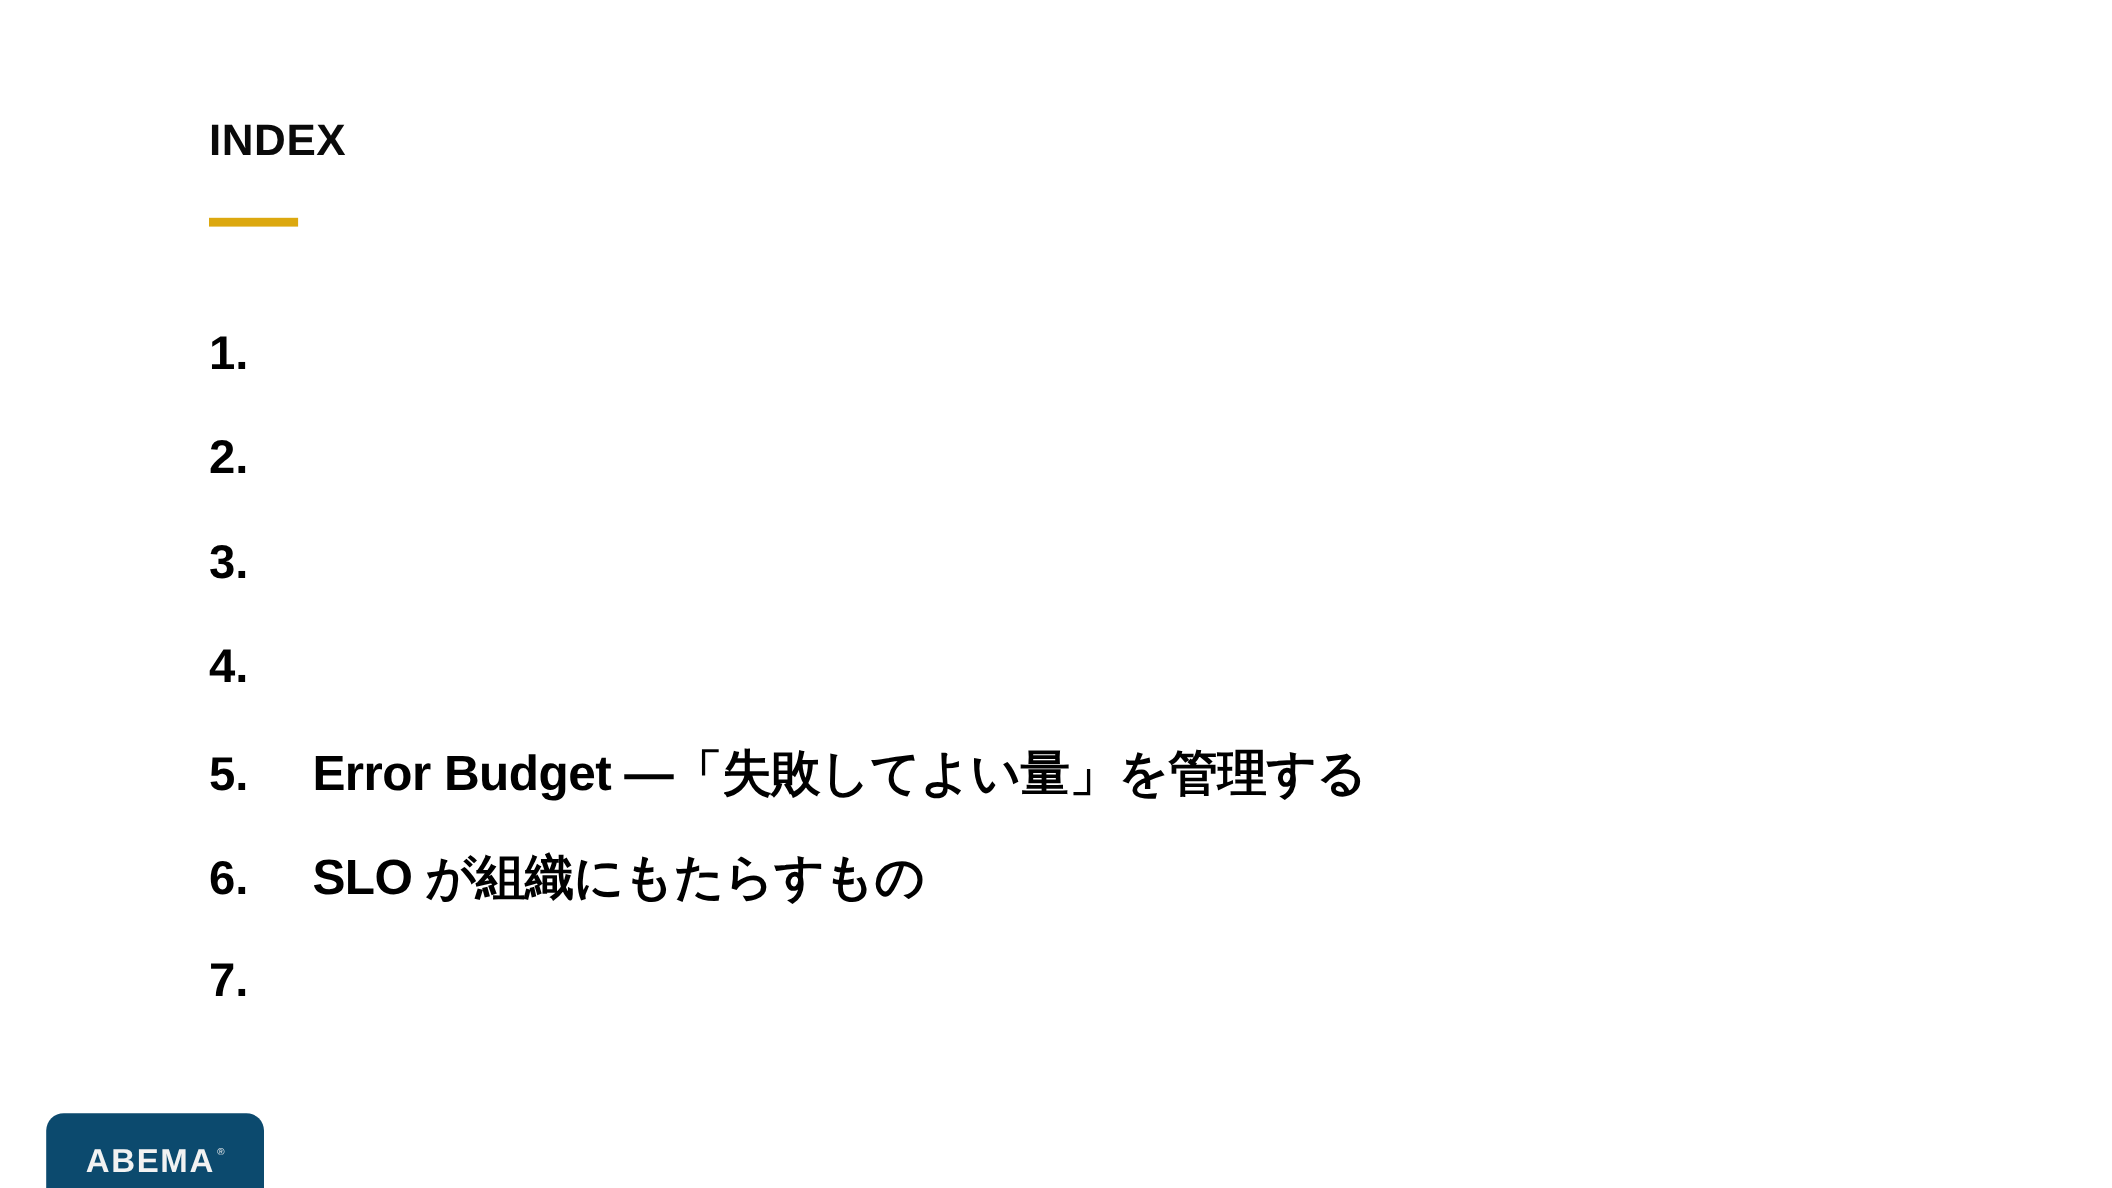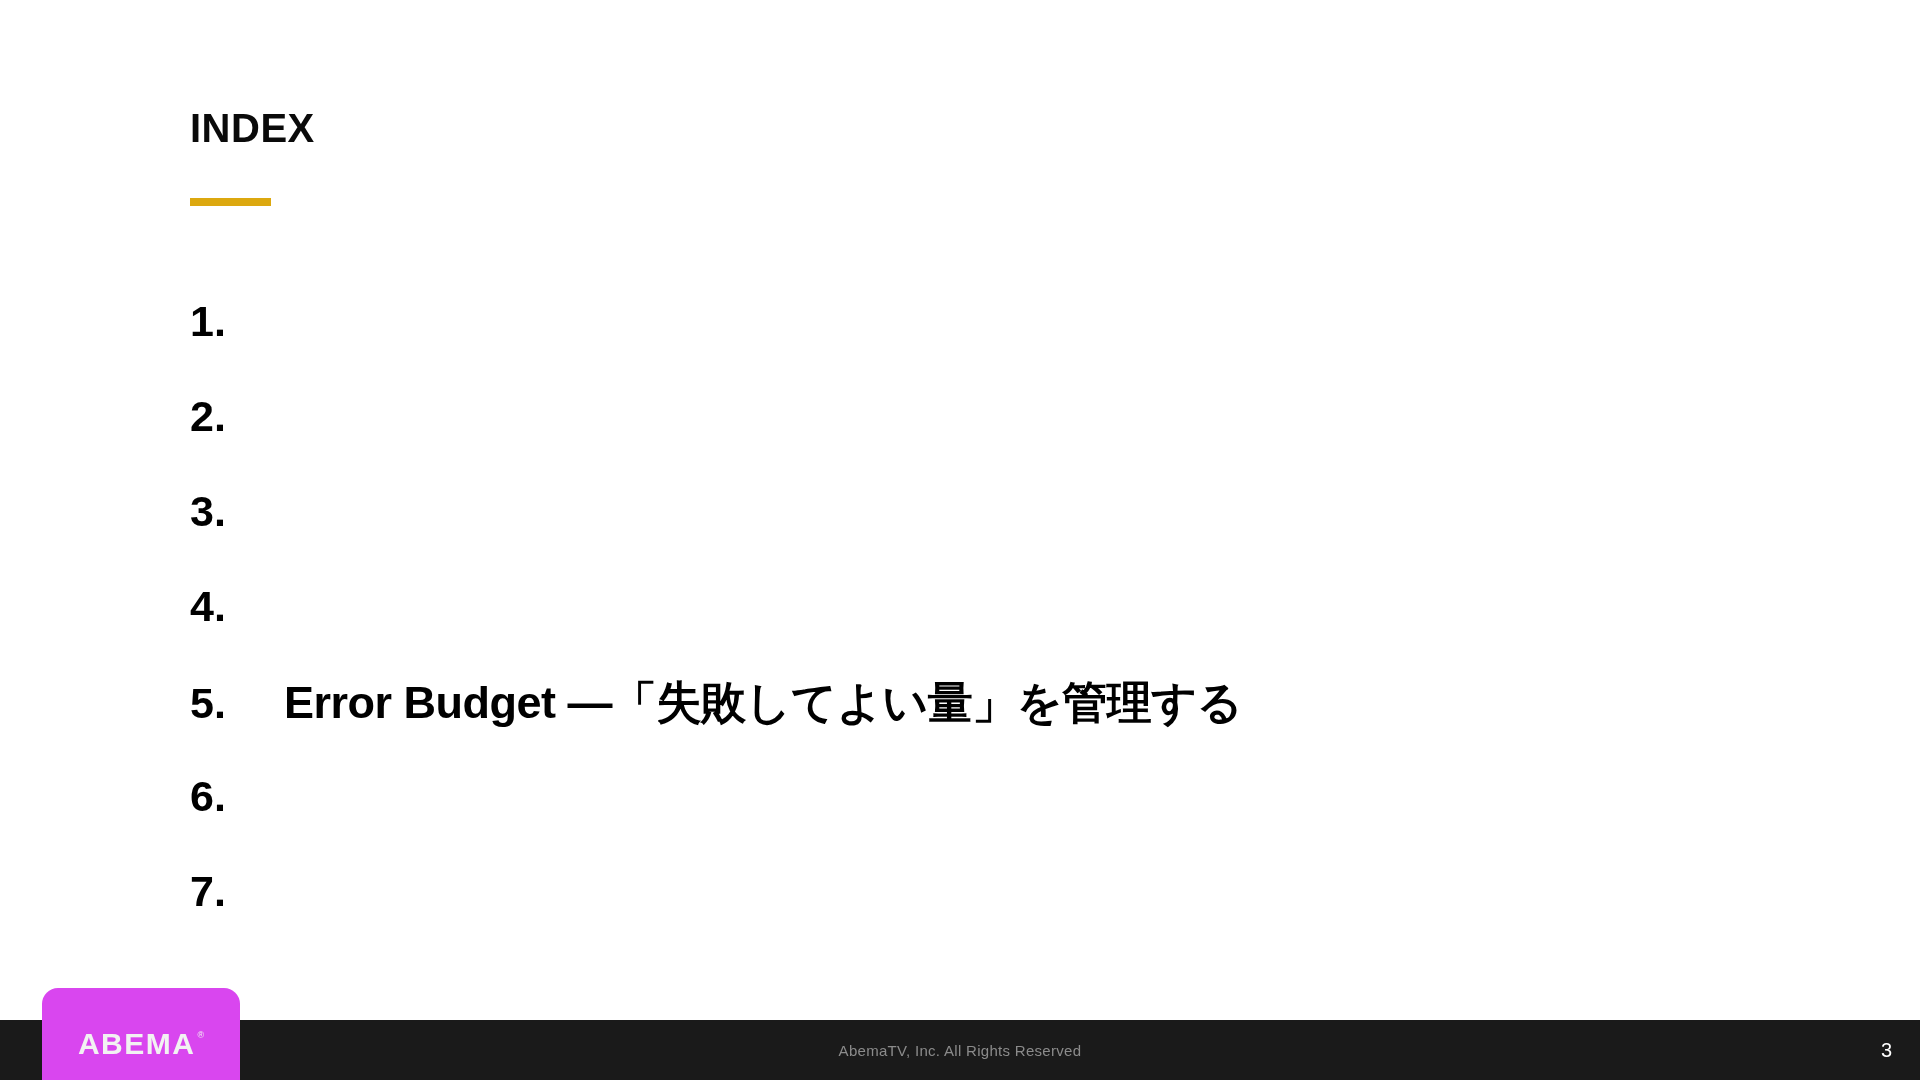--- a/index.html
+++ b/index.html
@@ -106,22 +106,22 @@
     font-size: 20px;
     color: #ffffff;
   }
 
   
   #brand-tab {
     position: absolute;
     left: 42px;
     bottom: 0;
     width: 198px;
-    height: 92px;
-    background: #d946ef;
+    height: 68px;
+    background: #0c4a6e;
     border-top-left-radius: 16px;
     border-top-right-radius: 16px;
     display: flex;
     align-items: center;
     justify-content: center;
     padding-top: 19px;
     box-sizing: border-box;
   }
   #brand-logo {
     display: flex;
@@ -169,32 +169,29 @@
       <span class="index-num">4.</span>
     </li>
 
     <li class="index-item">
       <span class="index-num">5.</span>
       <span class="index-label">Error Budget ―「失敗してよい量」を管理する</span>
     </li>
 
     <li class="index-item">
       <span class="index-num">6.</span>
+      <span class="index-label">SLO が組織にもたらすもの</span>
     </li>
 
     <li class="index-item">
       <span class="index-num">7.</span>
     </li>
 
   </ol>
 
-  <div id="footer-bar">
-    <div id="footer-copyright">AbemaTV, Inc. All Rights Reserved</div>
-    <div id="footer-page-number">3</div>
-  </div>
 
   <div id="brand-tab">
     <div id="brand-logo">
       <span id="brand-logo-text">ABEMA</span>
       <span id="brand-logo-trademark">®</span>
     </div>
   </div>
 
 </div>
 

